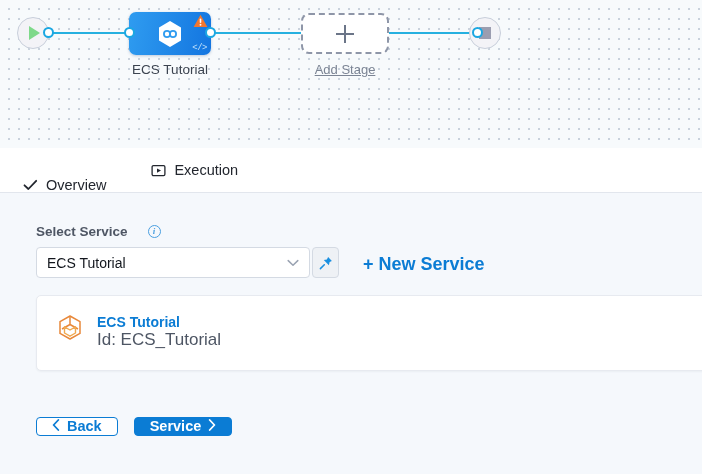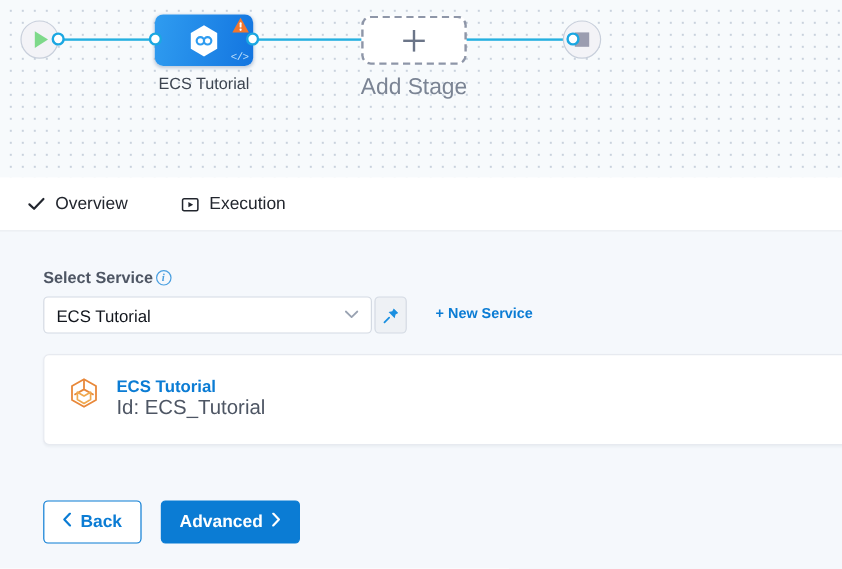--- a/index.html
+++ b/index.html
@@ -63,51 +63,51 @@
   .add-stage {
     position: absolute; left: 301px; top: 13px; width: 88px; height: 41px;
     border: 2px dashed #8e96a8; border-radius: 8px; background: #ffffff;
     display: flex; align-items: center; justify-content: center;
   }
   .plus-v, .plus-h { position: absolute; background: #6b7588; }
   .plus-v { width: 2px; height: 18px; }
   .plus-h { width: 18px; height: 2px; }
   .add-caption {
     position: absolute; left: 275px; top: 62px; width: 140px; text-align: center;
-    font-size: 19px; color: #7b8494;
+    font-size: 13px; color: #7b8494; text-decoration: underline;
   }
 
   
   .tabbar {
     position: absolute; left: 0; top: 148px; width: 702px; height: 45px;
     background: #ffffff; border-bottom: 1px solid #e2e6ed;
     display: flex; align-items: center;
   }
   .tab {
     display: flex; align-items: center; gap: 8px;
     height: 45px; padding: 0 4px; margin-right: 36px;
     font-size: 14.5px; color: #22262e; position: relative; cursor: pointer;
   }
-  .tab:first-child { margin-left: 18px; }
+  .tab:first-child { margin-left: 18px; align-items: flex-end; }
   .tab.active { color: #0b0d11; font-weight: 600; }
   .tab.active::after {
     content: ""; position: absolute; left: -14px; right: -14px; bottom: 0;
     height: 3px; background: #0b7cd4;
   }
   .tab-ico { display: inline-flex; align-items: center; justify-content: center; width: 16px; height: 16px; }
 
   
   .body {
     position: absolute; left: 0; top: 193px; width: 702px; height: 281px;
     background: #f5f8fc;
   }
   .field-label {
     position: absolute; left: 36px; top: 224px;
     font-size: 13.5px; color: #4e5664; font-weight: 600;
-    display: flex; align-items: center; gap: 2px;
+    display: flex; align-items: center; gap: 20px;
   }
   .info-ico {
     width: 13px; height: 13px; border-radius: 50%;
     border: 1.3px solid #4a9fe0; color: #4a9fe0;
     font-size: 9px; line-height: 11px; text-align: center;
     font-family: "Liberation Serif", serif; font-style: italic; font-weight: 700;
   }
   .select {
     position: absolute; left: 36px; top: 247px; width: 274px; height: 31px;
     background: #ffffff; border: 1px solid #d4dae3; border-radius: 4px;
@@ -115,35 +115,35 @@
     font-size: 14px; color: #12161d; cursor: pointer;
   }
   .select .chev { margin-left: auto; color: #9aa3b2; font-size: 11px; }
   .pin-btn {
     position: absolute; left: 312px; top: 247px; width: 27px; height: 31px;
     background: #eef1f5; border: 1px solid #d4dae3; border-radius: 4px;
     display: flex; align-items: center; justify-content: center; cursor: pointer;
   }
   .new-link {
     position: absolute; left: 363px; top: 254px;
-    font-size: 12px; color: #0b7cd4; font-weight: 700; cursor: pointer;
+    font-size: 18px; color: #0b7cd4; font-weight: 700; cursor: pointer;
   }
 
   .service-panel {
     position: absolute; left: 36px; top: 295px; width: 700px; height: 76px;
     background: #ffffff; border: 1px solid #e7eaf0; border-radius: 5px;
     box-shadow: 0 1px 2px rgba(30,50,80,.05);
   }
   .svc-row { position: absolute; left: 20px; top: 18px; display: flex; gap: 14px; align-items: flex-start; }
   .svc-title { font-size: 14px; color: #0b7cd4; font-weight: 700; line-height: 17px; cursor: pointer; }
   .svc-id { font-size: 17px; color: #4e5664; line-height: 18px; }
 
   .btn-row { position: absolute; left: 36px; top: 417px; display: flex; gap: 16px; }
   .btn {
-    height: 36px; border-radius: 4px; display: flex; align-items: center;
+    height: 19px; border-radius: 4px; display: flex; align-items: flex-start;
     gap: 7px; padding: 0 15px; font-size: 14.5px; font-weight: 700; cursor: pointer;
   }
   .btn-back { background: #ffffff; border: 1px solid #0b7cd4; color: #0b7cd4; }
   .btn-continue { background: #0b7cd4; border: 1px solid #0b7cd4; color: #ffffff; }
 </style>
 </head>
 <body>
 
 <div id="app">
 
@@ -260,21 +260,21 @@
   <div class="btn-row">
     <div class="btn btn-back">
       <span>
         <svg width="8" height="12" viewBox="0 0 8 12">
             <path d="M6.3 1 L1.6 6 L6.3 11" fill="none" stroke="#0b7cd4" stroke-width="1.8" stroke-linecap="round" stroke-linejoin="round"></path>
           </svg>
       </span>
       <span>Back</span>
     </div>
     <div class="btn btn-continue">
-      <span>Advanced</span>
+      <span>Service</span>
       <span>
         <svg width="8" height="12" viewBox="0 0 8 12">
             <path d="M1.7 1 L6.4 6 L1.7 11" fill="none" stroke="#ffffff" stroke-width="1.8" stroke-linecap="round" stroke-linejoin="round"></path>
           </svg>
       </span>
     </div>
   </div>
 
 </div>
 

